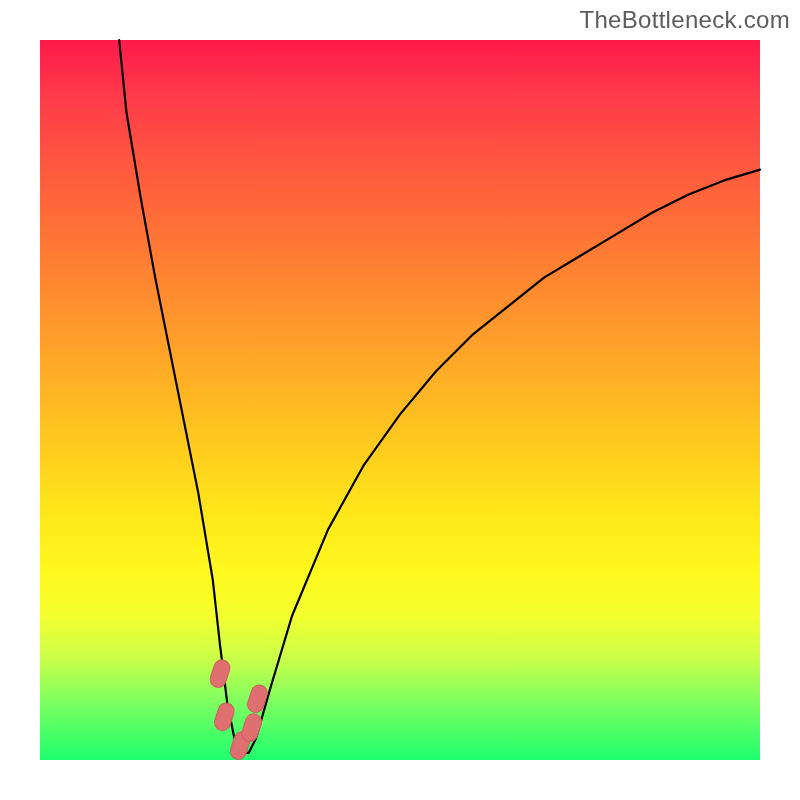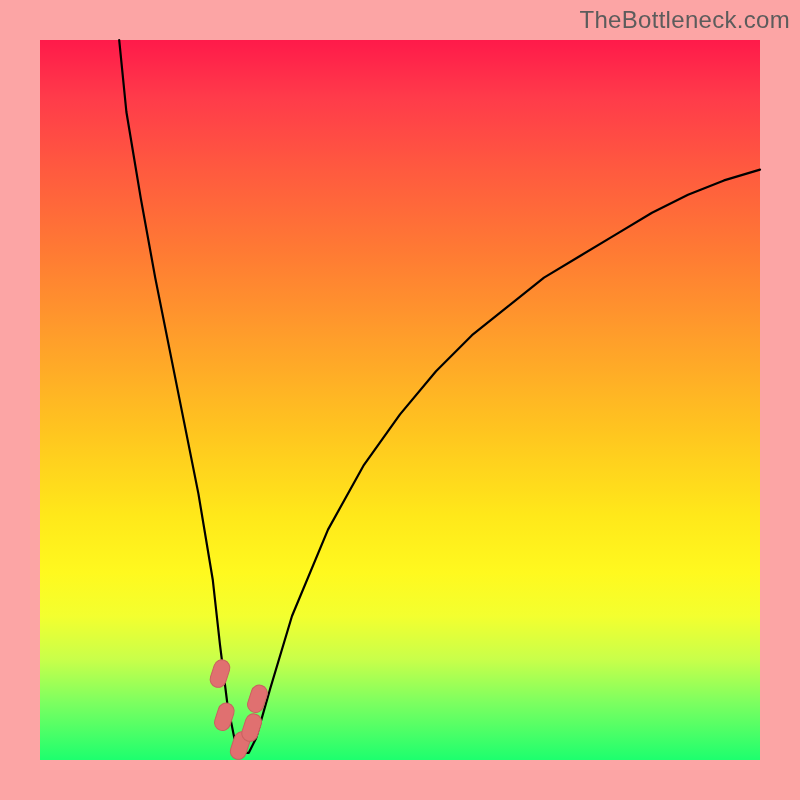--- a/index.html
+++ b/index.html
@@ -10,21 +10,21 @@
     overflow: hidden;
     background: #000;
     font-family: Arial, Helvetica, sans-serif;
   }
   .frame {
     position: absolute;
     left: 0;
     top: 0;
     width: 800px;
     height: 800px;
-    background: #fca5a5;
+    background: #ffffff;
   }
   .plot-area {
     position: absolute;
     left: 40px;
     top: 40px;
     width: 720px;
     height: 720px;
     
     background: linear-gradient(to bottom,
       #ff1a4a 0%,

